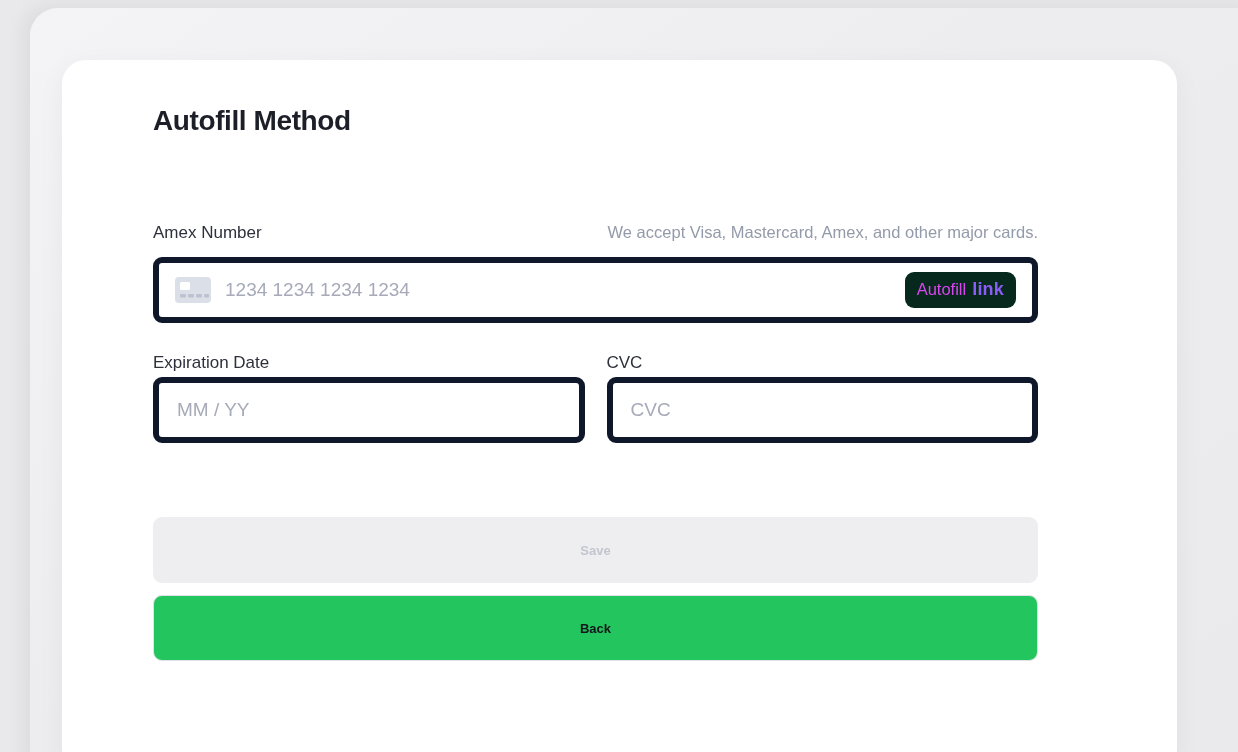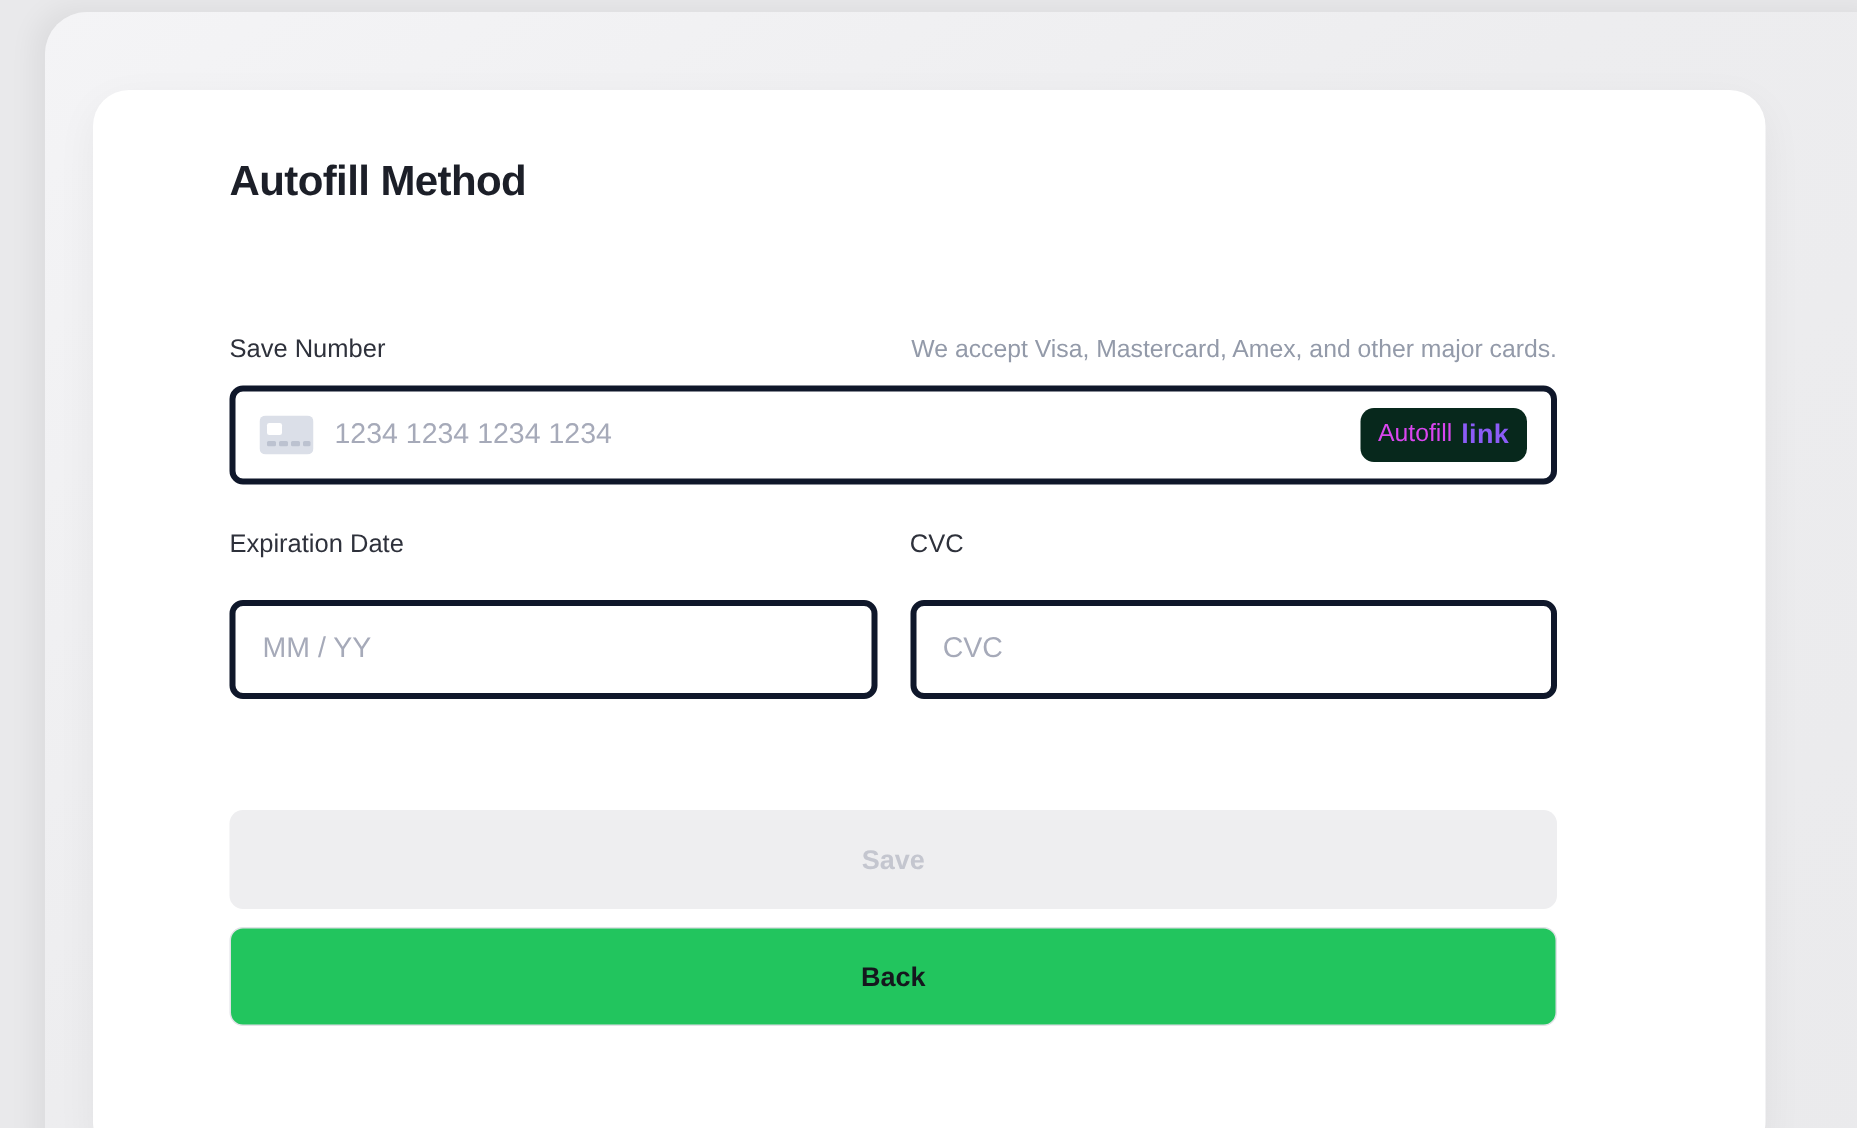--- a/index.html
+++ b/index.html
@@ -51,21 +51,21 @@
     line-height: 21px;
     color: #2e313b;
   }
   .field-hint {
     font-size: 16.5px;
     color: #939aa9;
   }
   .input-box {
     margin-top: 14px;
     height: 66px;
-    border: 4px solid #0f172a;
+    border: 6px solid #0f172a;
     border-radius: 9px;
     background: #ffffff;
     display: flex;
     align-items: center;
     padding: 0 16px;
   }
   .card-icon { flex: 0 0 auto; display: flex; }
   .text-input {
     flex: 1;
     border: none;
@@ -100,27 +100,27 @@
     font-size: 18px;
     font-weight: 800;
     letter-spacing: 0.2px;
   }
   .two-col {
     display: flex;
     gap: 22px;
   }
   .col { flex: 1; min-width: 0; }
   .col .field-label { display: block; margin-top: 29px; }
-  .col .input-box { margin-top: 27px; padding: 18px 18px; }
+  .col .input-box { margin-top: 4px; padding: 18px 18px; }
   .btn {
     width: 100%;
     height: 66px;
     border-radius: 9px;
     font-family: "Liberation Sans", sans-serif;
-    font-size: 18px;
+    font-size: 13px;
     display: flex;
     align-items: center;
     justify-content: center;
   }
   .btn-save {
     margin-top: 74px;
     background: #eeeef0;
     border: none;
     color: #c4c6cf;
     font-weight: 600;
@@ -139,21 +139,21 @@
 <body>
 
 <div class="sheet"></div>
 
 <div class="card">
   <div class="card-content">
 
     <h1 class="page-title">Autofill Method</h1>
 
     <div class="label-row">
-      <span class="field-label">Save Number</span>
+      <span class="field-label">Amex Number</span>
       <span class="field-hint">We accept Visa, Mastercard, Amex, and other major cards.</span>
     </div>
 
     <div class="input-box">
       <span class="card-icon">
         <svg width="36" height="26" viewBox="0 0 36 26" aria-hidden="true">
           <rect x="0" y="0" width="36" height="26" rx="4" fill="#dbdfe8"></rect>
           <rect x="5" y="5" width="10" height="8" rx="1.5" fill="#ffffff"></rect>
           <rect x="5" y="17" width="6" height="3.5" rx="1" fill="#bcc2d0"></rect>
           <rect x="13" y="17" width="6" height="3.5" rx="1" fill="#bcc2d0"></rect>

